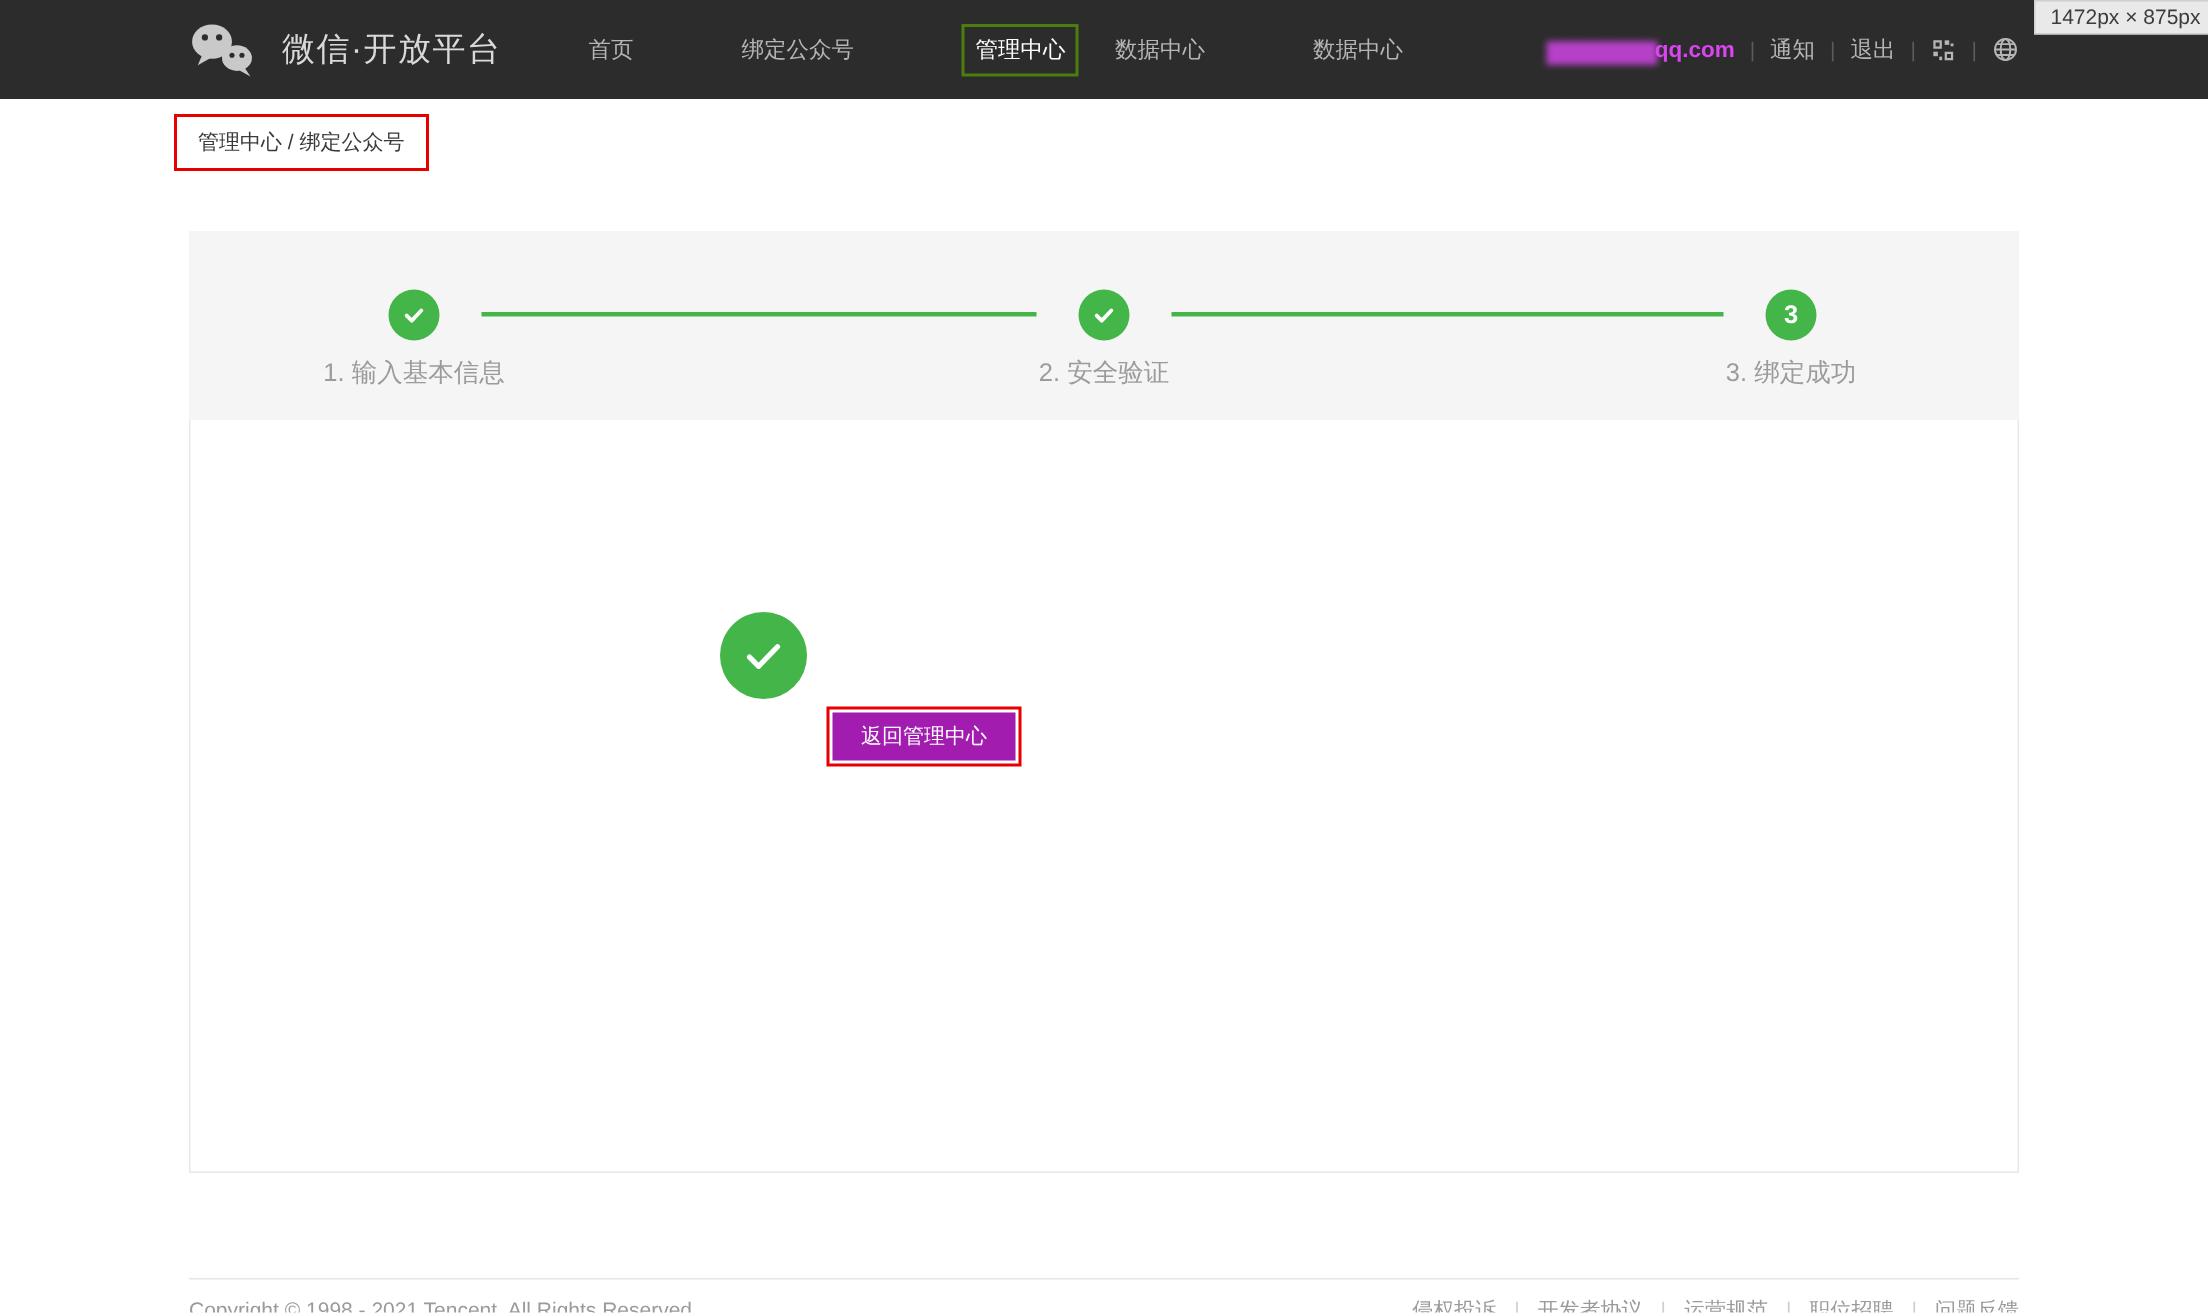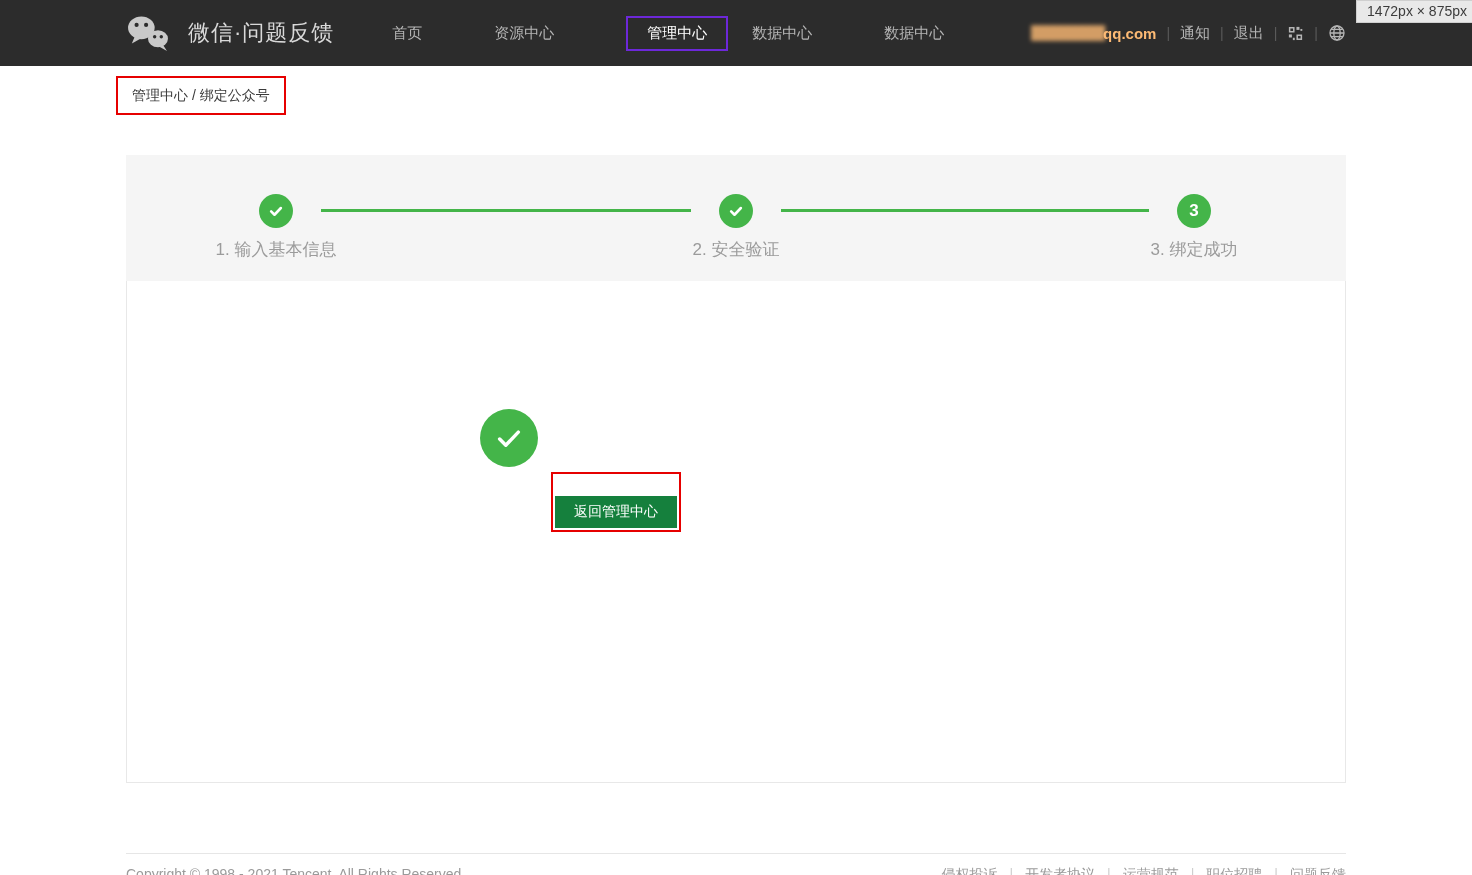--- a/index.html
+++ b/index.html
@@ -9,23 +9,23 @@
   .container { width:1220px; margin:0 auto; }
 
   
   .header { height:66px; background:#2c2c2c; position:relative; }
   .header-inner { display:flex; align-items:center; height:66px; }
   .logo { display:flex; align-items:center; margin-right:18px; }
   .brand { color:#d9d9d9; font-size:22px; letter-spacing:1px; white-space:nowrap; }
   .nav { display:flex; align-items:center; margin-left:58px;gap:24px; }
   .nav-item { color:#b5b5b5; font-size:15px; margin-right:48px; cursor:pointer; white-space:nowrap; }
   .nav-item.active { color:#fff; }
-  .nav-annotation { border:2px solid #6d28d9; padding:6px 19px; display:inline-block; }
+  .nav-annotation { border:2px solid #4d7c0f; padding:6px 7px; display:inline-block; }
   .header-right { margin-left:auto; display:flex; align-items:center; color:#b5b5b5; font-size:15px; }
-  .email { font-weight:bold; color:#fdba74; display:flex; align-items:flex-start; }
+  .email { font-weight:bold; color:#d946ef; display:flex; align-items:flex-end; }
   .redact-light { filter:blur(2px); opacity:.8; letter-spacing:-2px; font-size:13px; }
   .sep { color:#5a5a5a; margin:0 10px; font-size:14px; }
   .hr-link { cursor:pointer; }
   .hicon { display:flex; align-items:center; cursor:pointer; }
 
   
   .size-badge { position:absolute; top:0; right:-4px; background:#e9e9e9; color:#3c3c3c;
                 font-size:14px; padding:2px 8px 3px 10px; border:1px solid #cfcfcf; z-index:10; }
 
   
@@ -45,22 +45,22 @@
   .step-line { position:absolute; top:54px; height:3px; background:#44b549; }
 
   .content-box { position:relative; height:502px; background:#fff;
                  border:1px solid #e8e8e8; border-top:none; }
   .big-check { position:absolute; left:353px; top:128px; width:58px; height:58px; border-radius:50%;
                background:#44b549; display:flex; align-items:center; justify-content:center; }
   .result-msg { position:absolute; left:430px; top:137px; font-size:16px; font-weight:bold;
                 color:#222; white-space:nowrap; }
   .redact-dark { filter:blur(2.5px); opacity:.7; font-weight:normal; letter-spacing:-1px; font-size:15px; }
   .btn-annotation { position:absolute; left:424px; top:191px; border:2px solid #e60000; padding:2px; }
-  .back-btn { display:block; width:122px; height:32px; background:#15803d; color:#fff; border:none;
-              font-size:14px; cursor:pointer; font-family:inherit;margin-top:20px; }
+  .back-btn { display:block; width:122px; height:32px; background:#a21caf; color:#fff; border:none;
+              font-size:14px; cursor:pointer; font-family:inherit; }
 
   
   .footer { margin:70px auto 0; width:1220px; border-top:1px solid #e6e6e6; padding-top:12px;
             display:flex; justify-content:space-between; font-size:14px; color:#9a9a9a; }
   .flinks { display:flex; }
   .flink { cursor:pointer; white-space:nowrap; }
   .flink + .flink::before { content:"|"; color:#cfcfcf; margin:0 12px; }
 </style>
 </head>
 <body>
@@ -72,25 +72,25 @@
         <ellipse cx="16" cy="14.5" rx="14" ry="12" fill="#c9c9c9"></ellipse>
         <path d="M9 24 L6 31 L15 26 Z" fill="#c9c9c9"></path>
         <circle cx="11" cy="11.5" r="2.2" fill="#2c2c2c"></circle>
         <circle cx="21" cy="11.5" r="2.2" fill="#2c2c2c"></circle>
         <ellipse cx="33.5" cy="26" rx="10.5" ry="9" fill="#c9c9c9"></ellipse>
         <path d="M39 33 L43 39 L35 34.5 Z" fill="#c9c9c9"></path>
         <circle cx="30" cy="24" r="1.8" fill="#2c2c2c"></circle>
         <circle cx="37" cy="24" r="1.8" fill="#2c2c2c"></circle>
       </svg>
     </span>
-    <span class="brand">微信·问题反馈</span>
+    <span class="brand">微信·开放平台</span>
 
     <div class="nav">
       <span class="nav-item">首页</span>
-      <span class="nav-item">资源中心</span>
+      <span class="nav-item">绑定公众号</span>
       <span class="nav-annotation"><span class="nav-item active" style="margin:0">管理中心</span></span>
       <span class="nav-item" style="">数据中心</span>
       <span class="nav-item">数据中心</span>
     </div>
 
     <div class="header-right">
       <span class="email">
           <span class="redact-light">██████████</span>
           <span>qq.com</span>
         </span>

